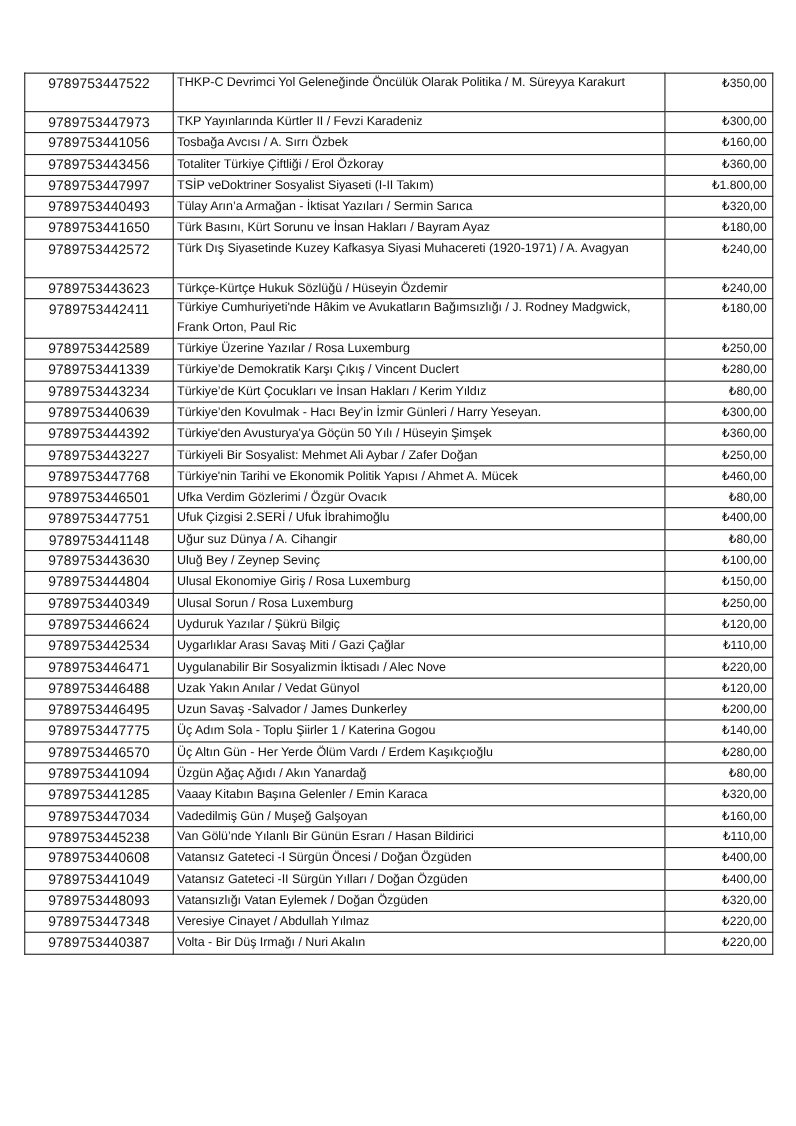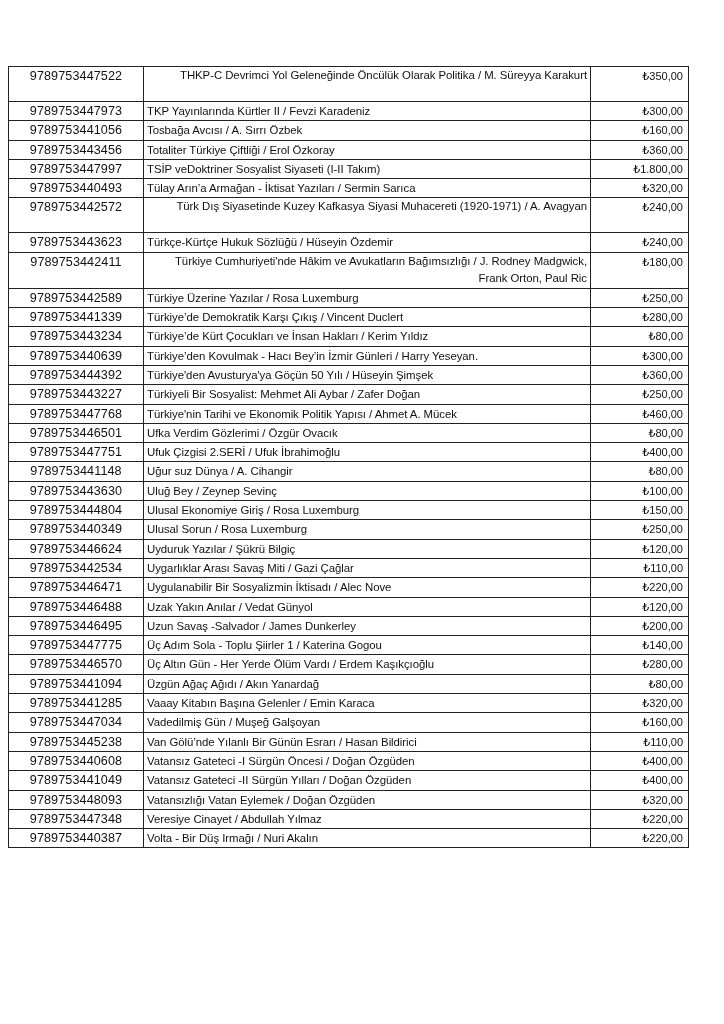--- a/index.html
+++ b/index.html
@@ -1,29 +1,29 @@
 <!DOCTYPE html>
 <html><head>
 <meta charset="utf-8">
 <style>
   html, body { margin: 0; padding: 0; background: #ffffff; }
   body { width: 724px; height: 1024px; position: relative; overflow: hidden;
          font-family: "Liberation Sans", "DejaVu Sans", sans-serif; color: #111; }
-  .page { position: absolute; left: 8px; top: 66px; width: 680px; }
+  .page { position: absolute; left: 22px; top: 66px; width: 680px; }
   table { border-collapse: collapse; width: 680px; table-layout: fixed; }
   col.c-isbn { width: 135px; }
   col.c-title { width: 447px; }
   col.c-price { width: 98px; }
   td { border: 1px solid #222; padding: 0 3px; font-size: 11.6px; line-height: 18px;
        vertical-align: top; height: 18.3px; overflow: hidden; }
   td.isbn { text-align: center; font-size: 12.6px; letter-spacing: 0.1px; }
   td.title { text-align: left; font-size: 11.4px; padding-left: 3px; letter-spacing: -0.05px; }
   td.price { text-align: right; font-size: 11px; padding-right: 5px; }
   tr.tall td { height: 34px; }
-  tr.wrap td.title { line-height: 17.5px; text-align: right; }
+  tr.wrap td.title { line-height: 17.5px; }
 </style>
 </head>
 <body>
 
 <div class="page">
   <table>
     <colgroup>
       <col class="c-isbn">
         <col class="c-title">
         <col class="c-price">
@@ -52,20 +52,25 @@
         <tr>
           <td class="isbn">9789753447997</td>
           <td class="title">TSİP veDoktriner Sosyalist Siyaseti (I-II Takım)</td>
           <td class="price">₺1.800,00</td>
         </tr>
         <tr>
           <td class="isbn">9789753440493</td>
           <td class="title">Tülay Arın’a Armağan - İktisat Yazıları / Sermin Sarıca</td>
           <td class="price">₺320,00</td>
         </tr>
+        <tr>
+          <td class="isbn">9789753441650</td>
+          <td class="title">Türk Basını, Kürt Sorunu ve İnsan Hakları / Bayram Ayaz</td>
+          <td class="price">₺180,00</td>
+        </tr>
         <tr class="tall wrap">
           <td class="isbn">9789753442572</td>
           <td class="title">Türk Dış Siyasetinde Kuzey Kafkasya Siyasi Muhacereti (1920-1971) / A. Avagyan</td>
           <td class="price">₺240,00</td>
         </tr>
         <tr>
           <td class="isbn">9789753443623</td>
           <td class="title">Türkçe-Kürtçe Hukuk Sözlüğü / Hüseyin Özdemir</td>
           <td class="price">₺240,00</td>
         </tr>

